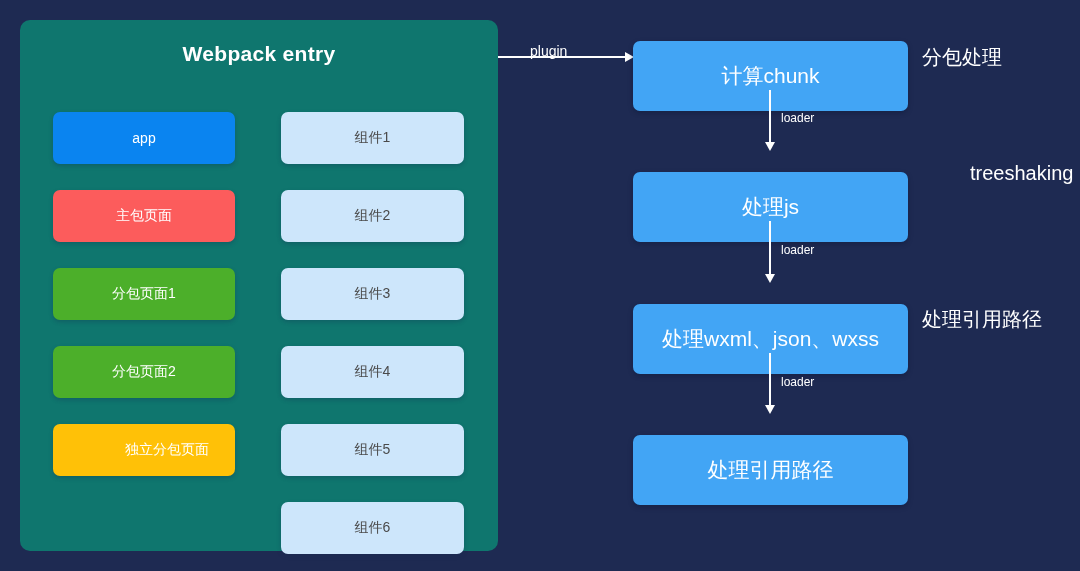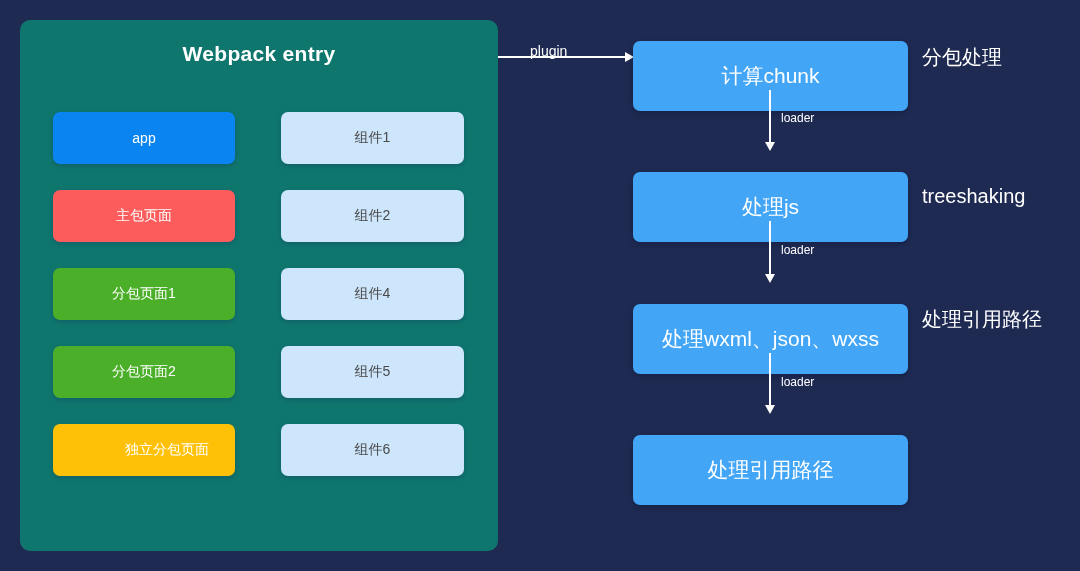--- a/index.html
+++ b/index.html
@@ -95,21 +95,21 @@
   #flow-box-3 { top: 414px; }
 
   .flow-side-label {
     position: absolute;
     left: 922px;
     font-size: 20px;
     color: #ffffff;
     white-space: nowrap;
   }
   #side-label-0 { top: 44px; }
-  #side-label-1 { top: 185px; }
+  #side-label-1 { top: 162px; margin-left: 48px; }
   #side-label-2 { top: 306px; }
 
   
   .v-arrow {
     position: absolute;
     left: 769px;
     width: 2px;
     background: #ffffff;
   }
   .v-arrow::after {
@@ -179,20 +179,21 @@
       <div class="chip app">app</div>
       <div class="chip main">主包页面</div>
       <div class="chip sub">分包页面1</div>
       <div class="chip sub">分包页面2</div>
       <div class="chip indep">独立分包页面</div>
     </div>
 
     <div class="col" id="col-components">
       <div class="chip component">组件1</div>
       <div class="chip component">组件2</div>
+      <div class="chip component">组件3</div>
       <div class="chip component">组件4</div>
       <div class="chip component">组件5</div>
       <div class="chip component">组件6</div>
     </div>
   </div>
 
   <div id="h-arrow"></div>
   <div id="h-arrow-label">plugin</div>
 
   <div class="flow-box" id="flow-box-0">计算chunk</div>

